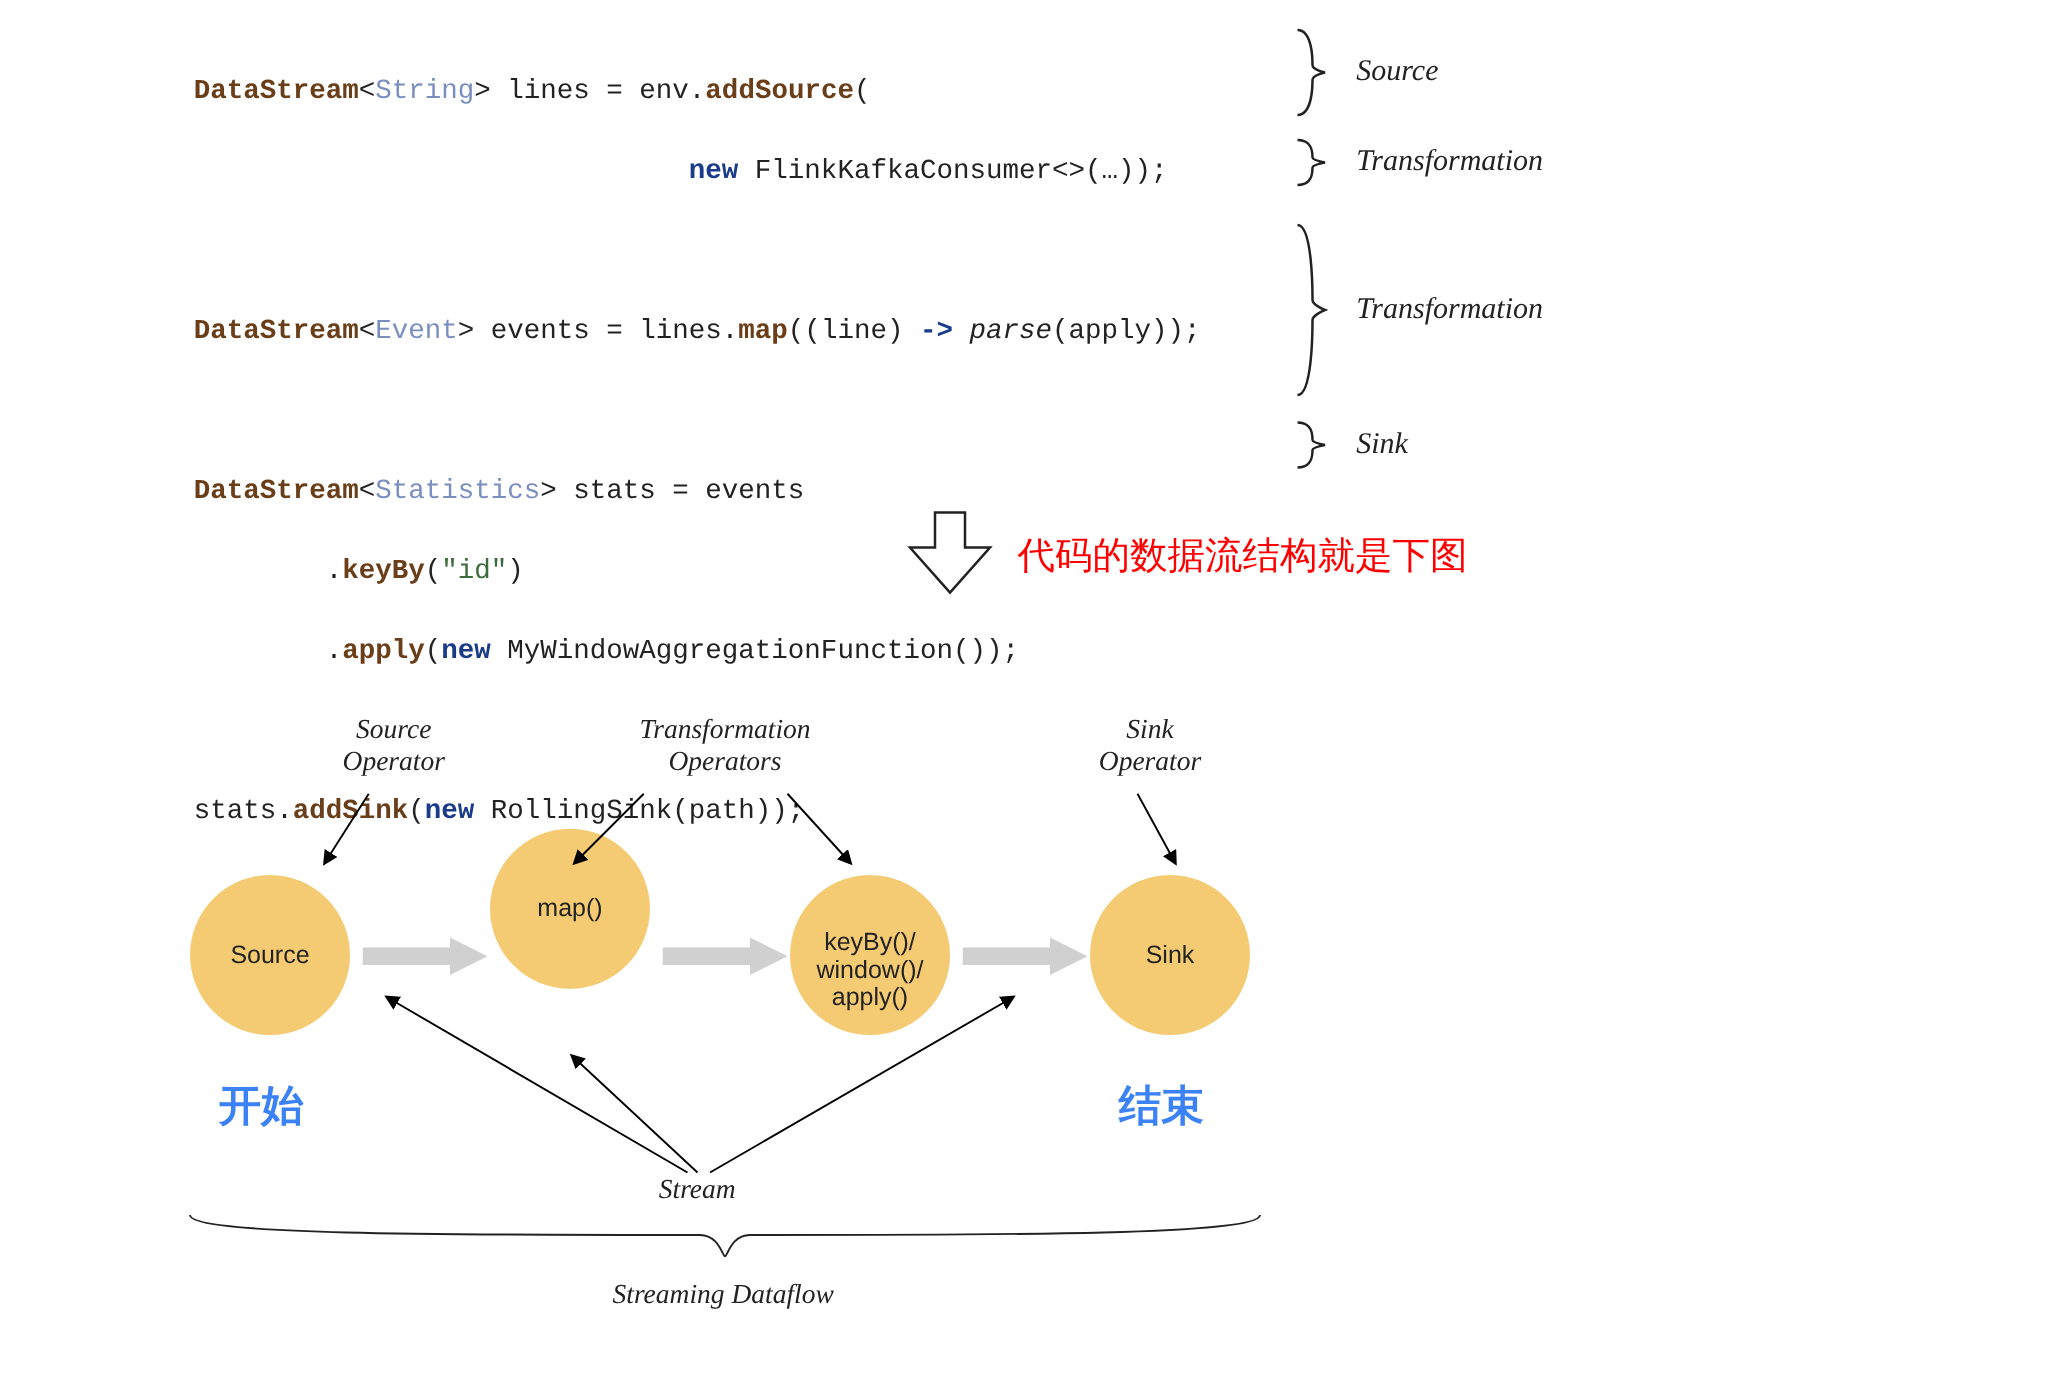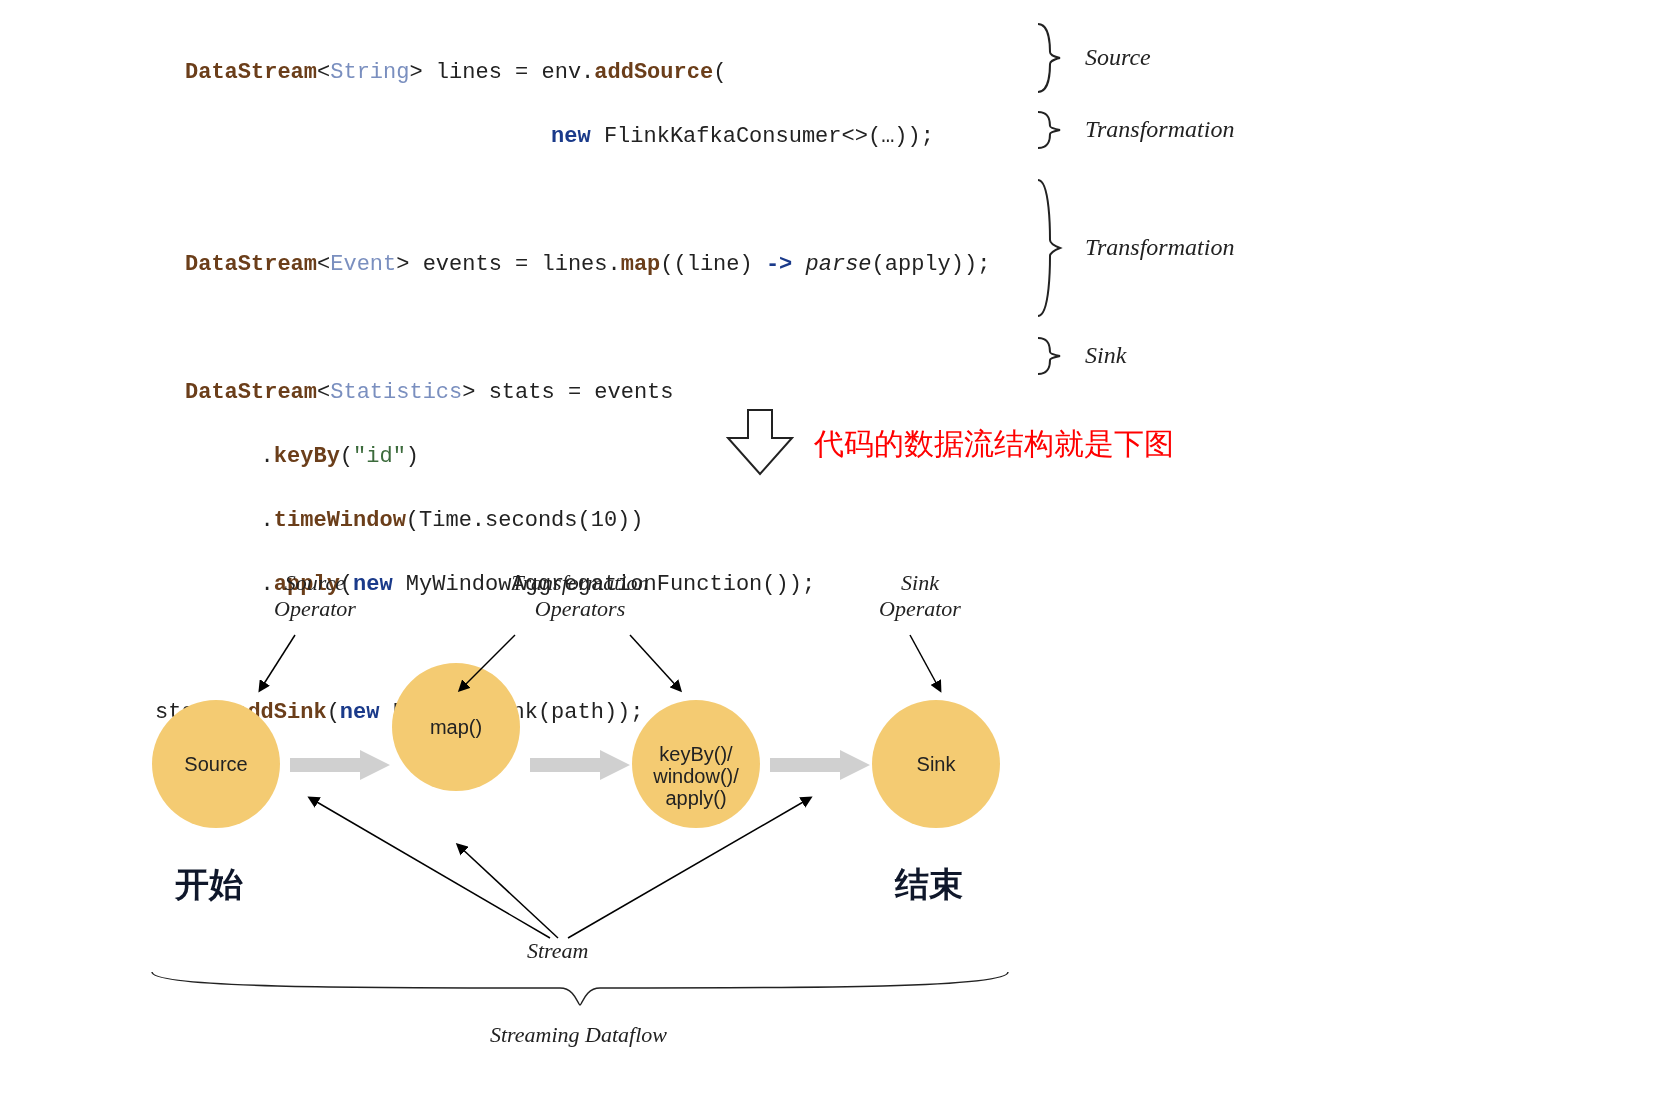--- a/index.html
+++ b/index.html
@@ -16,21 +16,21 @@
   .code-area {
     position: absolute;
     left: 155px;
     top: 25px;
     font-family: "Courier New", Courier, monospace;
     font-size: 22px;
     line-height: 32px;
     white-space: pre;
     color: #222;
   }
-  .tk-type   { color: #6B3E1A; font-weight: bold; margin-left: 30px; }
+  .tk-type   { color: #6B3E1A; font-weight: bold; }
   .tk-gen    { color: #7A8FBF; }
   .tk-var    { color: #222; }
   .tk-method { color: #6B3E1A; font-weight: bold; }
   .tk-kw     { color: #1A3A8A; font-weight: bold; }
   .tk-str    { color: #3C6B3C; }
   .tk-arrow  { color: #1A3A8A; font-weight: bold; }
   .tk-ital   { font-style: italic; }
 
   .brace {
     position: absolute;
@@ -86,21 +86,21 @@
     font-size: 22px;
     color: #222;
     text-align: center;
     line-height: 26px;
   }
   .small-arrow {
     position: absolute;
   }
   .red-cn {
     position: absolute;
-    color: #0f172a;
+    color: #3b82f6;
     font-family: "PingFang SC", "Microsoft YaHei", sans-serif;
     font-size: 34px;
     font-weight: 600;
   }
   .stream-label {
     position: absolute;
     font-family: Georgia, "Times New Roman", serif;
     font-style: italic;
     font-size: 22px;
     color: #222;
@@ -120,21 +120,20 @@
 <body>
 
 <div class="code-area">
 <div><span class="tk-type">DataStream</span><span>&lt;</span><span class="tk-gen">String</span><span class="tk-var">&gt; lines = env.</span><span class="tk-method">addSource</span><span>(</span></div>
 <div><span>                              </span><span class="tk-kw">new</span><span> FlinkKafkaConsumer&lt;&gt;(…));</span></div>
 <div>&nbsp;</div>
 <div><span class="tk-type">DataStream</span><span>&lt;</span><span class="tk-gen">Event</span><span>&gt; events = lines.</span><span class="tk-method">map</span><span>((line) </span><span class="tk-arrow">-&gt;</span><span> </span><span class="tk-ital">parse</span><span>(apply));</span></div>
 <div>&nbsp;</div>
 <div><span class="tk-type">DataStream</span><span>&lt;</span><span class="tk-gen">Statistics</span><span>&gt; stats = events</span></div>
 <div><span>        .</span><span class="tk-method">keyBy</span><span>(</span><span class="tk-str">"id"</span><span>)</span></div>
-<div><span>        .</span><span class="tk-method">timeWindow</span><span>(Time.seconds(10))</span></div>
 <div><span>        .</span><span class="tk-method">apply</span><span>(</span><span class="tk-kw">new</span><span> MyWindowAggregationFunction());</span></div>
 <div>&nbsp;</div>
 <div><span>stats.</span><span class="tk-method">addSink</span><span>(</span><span class="tk-kw">new</span><span> RollingSink(path));</span></div>
 </div>
 
 <svg class="brace" style="left:1030px; top:22px;" width="36" height="72">
   <path d="M8,2 C20,2 20,26 20,30 C20,34 30,36 30,36 C30,36 20,38 20,42 C20,46 20,70 8,70" stroke="#222" stroke-width="2" fill="none"></path>
 </svg>
 <div class="label-right" style="left:1085px; top:44px;">Source</div>
 

